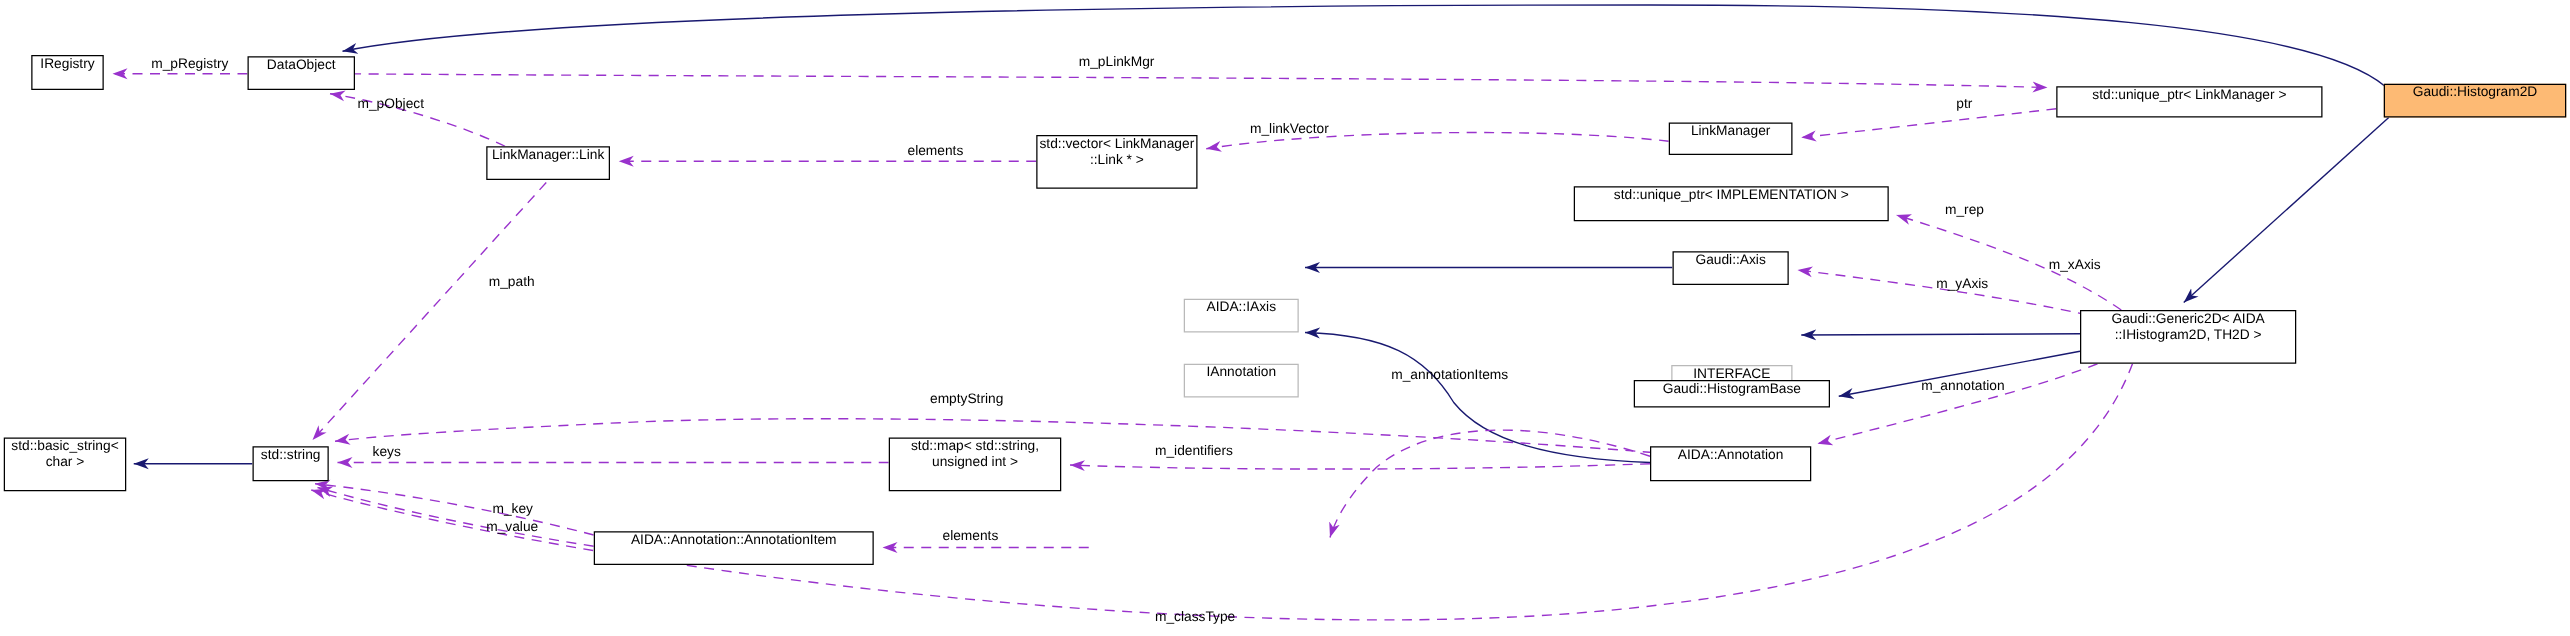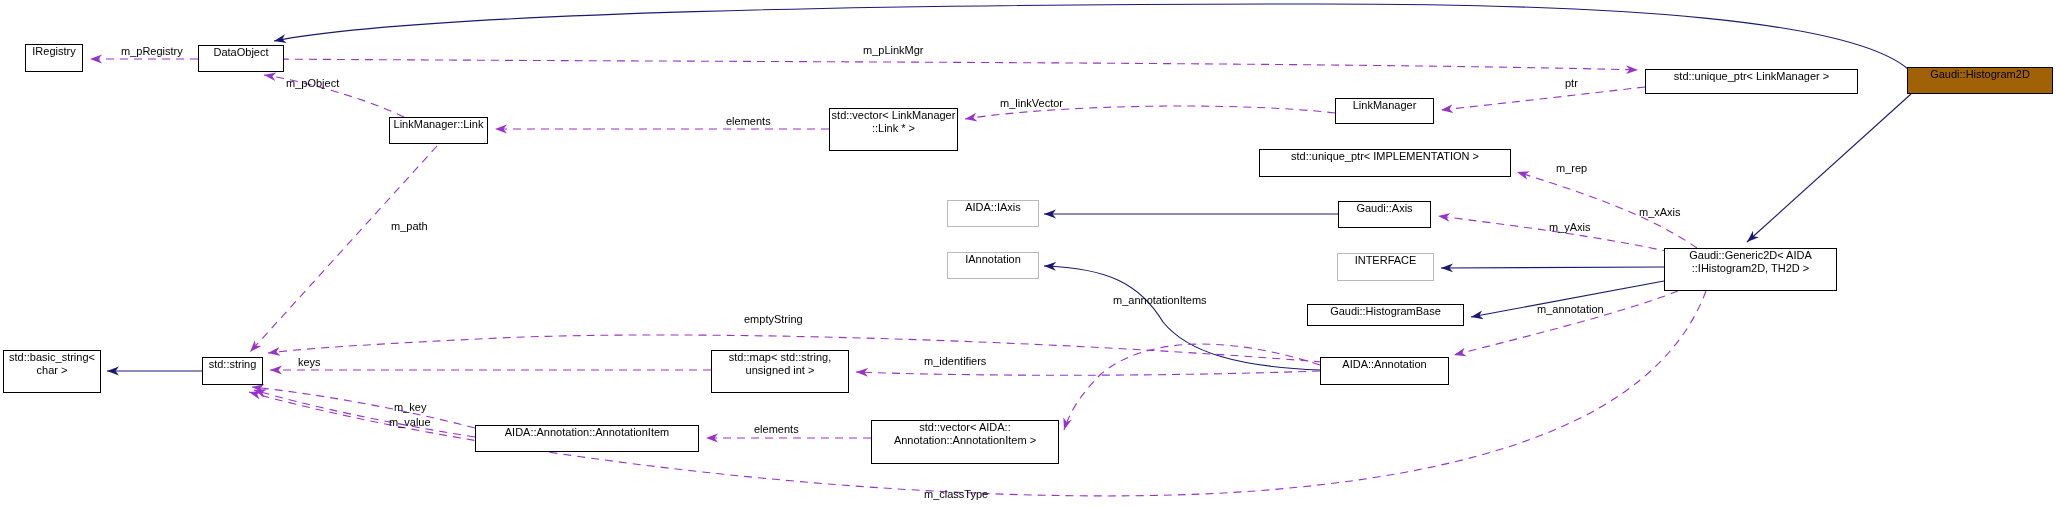--- a/index.html
+++ b/index.html
@@ -15,22 +15,22 @@
     position:absolute;
     box-sizing:border-box;
     background:#ffffff;
     border:1px solid #000000;
     display:flex;flex-direction:column;
     align-items:center;justify-content:flex-start;
     font-size:11px;line-height:13px;
     color:#000000;text-align:center;white-space:nowrap;
     z-index:2;
   }
-  .node.external{border-color:#b9b9b9;}
-  .node.focus{background:#a16207;}
+  .node.external{border-color:#b9b9b9;margin-top:39px;}
+  .node.focus{background:#fdba74;}
   .elabel{
     position:absolute;
     font-size:11px;line-height:12px;
     color:#000000;white-space:nowrap;
     z-index:3;
   }
   .e{fill:none;stroke-width:1.1px;}
   .e.inh{stroke:#191970;}
   .e.use{stroke:#9932cc;stroke-dasharray:8 6;}
 </style>
@@ -131,24 +131,20 @@
   <div class="node" style="left:711px;top:350px;width:138px;height:43px">
     <span>std::map&lt; std::string,</span>
     <span>unsigned int &gt;</span>
   </div>
   <div class="node" style="left:1320px;top:357px;width:129px;height:28px">
       <span>AIDA::Annotation</span>
     </div>
   <div class="node" style="left:475px;top:425px;width:224px;height:27px">
       <span>AIDA::Annotation::AnnotationItem</span>
     </div>
-  <div class="node" style="left:871px;top:420px;width:188px;height:44px">
-    <span>std::vector&lt; AIDA::</span>
-    <span>Annotation::AnnotationItem &gt;</span>
-  </div>
 
   <div class="elabel" style="left:121px;top:45px">m_pRegistry</div>
   <div class="elabel" style="left:863px;top:44px">m_pLinkMgr</div>
   <div class="elabel" style="left:286px;top:77px">m_pObject</div>
   <div class="elabel" style="left:726px;top:115px">elements</div>
   <div class="elabel" style="left:1000px;top:97px">m_linkVector</div>
   <div class="elabel" style="left:1565px;top:77px">ptr</div>
   <div class="elabel" style="left:1556px;top:162px">m_rep</div>
   <div class="elabel" style="left:1639px;top:206px">m_xAxis</div>
   <div class="elabel" style="left:1549px;top:221px">m_yAxis</div>

